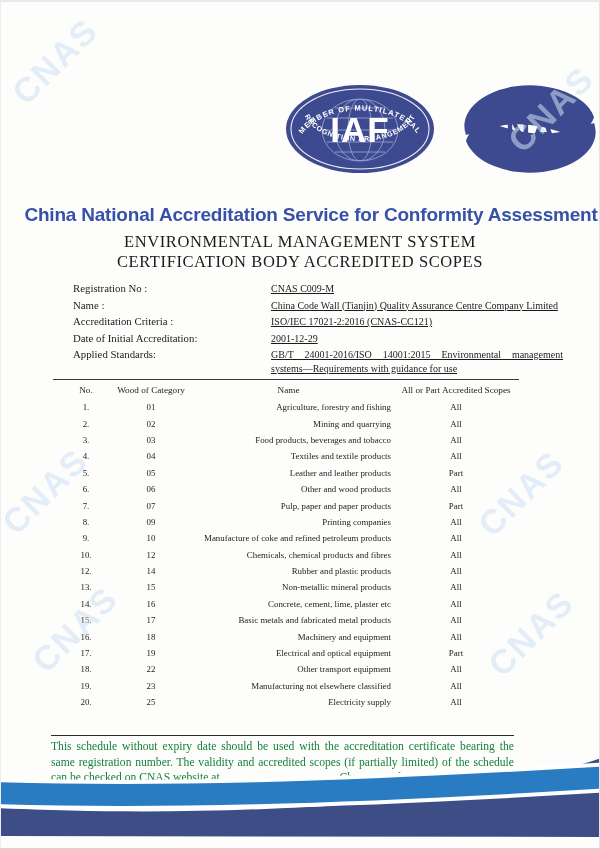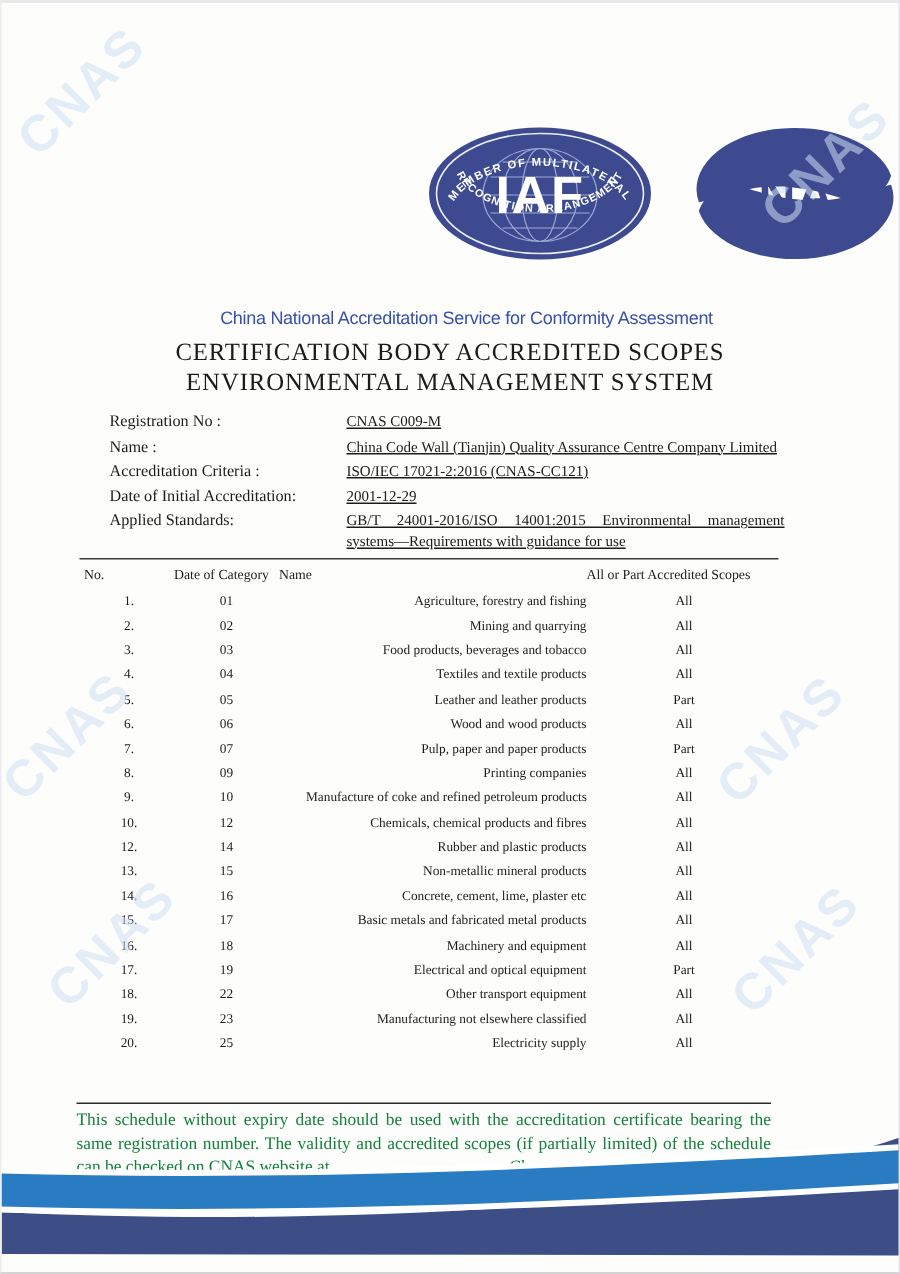--- a/index.html
+++ b/index.html
@@ -29,41 +29,41 @@
   .iaf-ellipse{fill:var(--logo-navy);}
   .iaf-ring{fill:none;stroke:#ffffff;stroke-width:1.1;opacity:.9;}
   .iaf-globe{fill:none;stroke:#9daad8;stroke-width:.8;}
   .iaf-big{font-family:"Liberation Sans",sans-serif;font-weight:bold;font-size:35px;fill:#ffffff;letter-spacing:1px;}
   .iaf-arc{font-family:"Liberation Sans",sans-serif;font-weight:bold;fill:#ffffff;}
   .cnas-cres{fill:var(--logo-navy);}
   .cnas-word{font-family:"Liberation Sans",sans-serif;font-weight:bold;font-size:35px;fill:var(--logo-navy);letter-spacing:.5px;}
   
   .title{
     margin-top:26px;text-align:center;
-    font-family:"Liberation Sans",sans-serif;font-weight:normal;
-    font-size:12px;letter-spacing:-.2px;color:var(--title-blue);padding-left:22px;
+    font-family:"Liberation Sans",sans-serif;font-weight:bold;
+    font-size:19px;letter-spacing:-.2px;color:var(--title-blue);padding-left:22px;
   }
   .subtitle{margin-top:6px;text-align:center;color:#1b1b1b;}
   .subtitle div{font-size:16.5px;letter-spacing:.6px;line-height:20px;}
   
   .fields{margin:10px 58px 0 72px;color:var(--ink);}
-  .field-row{display:flex;margin-bottom:3px;line-height:13.5px;font-size:10.8px;}
+  .field-row{display:flex;margin-bottom:3px;line-height:13.5px;font-size:10.8px;gap:40px;}
   .field-label{flex:0 0 158px;}
   .field-value{flex:0 0 292px;text-align:justify;font-size:10px;text-decoration:underline;}
   
   .rule{margin-left:52px;width:466px;border-top:1.5px solid var(--line);}
   .rule-top{margin-top:4px;}
   
   table.scopes{
     margin-left:55px;width:465px;border-collapse:collapse;table-layout:fixed;
     font-size:8.9px;color:var(--ink);
   }
   table.scopes col.w0{width:60px;} table.scopes col.w1{width:70px;}
   table.scopes col.w2{width:205px;} table.scopes col.w3{width:130px;}
-  table.scopes th{font-weight:normal;font-size:9.2px;height:19px;text-align:left;vertical-align:middle;}
+  table.scopes th{font-weight:normal;font-size:9.2px;height:19px;text-align:center;vertical-align:middle;}
   table.scopes td{height:16.4px;text-align:center;vertical-align:middle;white-space:nowrap;overflow:visible;}
   table.scopes td.c2{text-align:right;padding-left:18px;}
   
   .footer{position:absolute;left:50px;top:733px;width:463px;color:#15803d;}
   .footer-rule{border-top:1.6px solid #2a2a2a;margin-bottom:3px;}
   .foot-line{font-size:11.6px;line-height:15.6px;text-align:justify;text-align-last:justify;}
   .foot-line3{display:flex;font-size:11.6px;line-height:15.6px;}
   .foot-change{margin-left:38px;}
   .foot-change .cv{margin-left:6px;}
   
@@ -117,22 +117,22 @@
       <svg width="138" height="88" viewBox="0 0 140 88">
         <path class="cnas-cres" d="M 5,50 A 66,41 0 0 1 135,32 C 131,44 119,52 104,48 C 86,42 56,34 28,44 C 18,47 9,49 5,50 Z"></path>
         <path class="cnas-cres" d="M 135,38 A 66,41 0 0 1 5,56 C 9,44 21,36 36,40 C 54,46 84,54 112,44 C 122,41 131,39 135,38 Z"></path>
         <text class="cnas-word" x="70" y="57" text-anchor="middle">CNAS</text>
       </svg>
     </div>
   </div>
 
   <div class="title">China National Accreditation Service for Conformity Assessment</div>
   <div class="subtitle">
+    <div>ENVIRONMENTAL MANAGEMENT SYSTEM</div>
     <div>CERTIFICATION BODY ACCREDITED SCOPES</div>
-    <div>ENVIRONMENTAL MANAGEMENT SYSTEM</div>
   </div>
 
   <div class="fields">
     <div class="field-row">
       <div class="field-label">Registration No :</div>
       <div class="field-value">CNAS C009-M</div>
     </div>
     <div class="field-row">
       <div class="field-label">Name :</div>
       <div class="field-value">China Code Wall (Tianjin) Quality Assurance Centre Company Limited</div>
@@ -156,21 +156,21 @@
   <table class="scopes">
     <colgroup>
         <col class="w0">
         <col class="w1">
         <col class="w2">
         <col class="w3">
       </colgroup>
     <thead>
       <tr>
         <th>No.</th>
-        <th>Date of Category</th>
+        <th>Wood of Category</th>
         <th>Name</th>
         <th>All or Part Accredited Scopes</th>
       </tr>
     </thead>
     <tbody>
         <tr>
           <td class="c0">1.</td>
           <td class="c1">01</td>
           <td class="c2">Agriculture, forestry and fishing</td>
           <td class="c3">All</td>
@@ -195,21 +195,21 @@
         </tr>
         <tr>
           <td class="c0">5.</td>
           <td class="c1">05</td>
           <td class="c2">Leather and leather products</td>
           <td class="c3">Part</td>
         </tr>
         <tr>
           <td class="c0">6.</td>
           <td class="c1">06</td>
-          <td class="c2">Wood and wood products</td>
+          <td class="c2">Other and wood products</td>
           <td class="c3">All</td>
         </tr>
         <tr>
           <td class="c0">7.</td>
           <td class="c1">07</td>
           <td class="c2">Pulp, paper and paper products</td>
           <td class="c3">Part</td>
         </tr>
         <tr>
           <td class="c0">8.</td>

